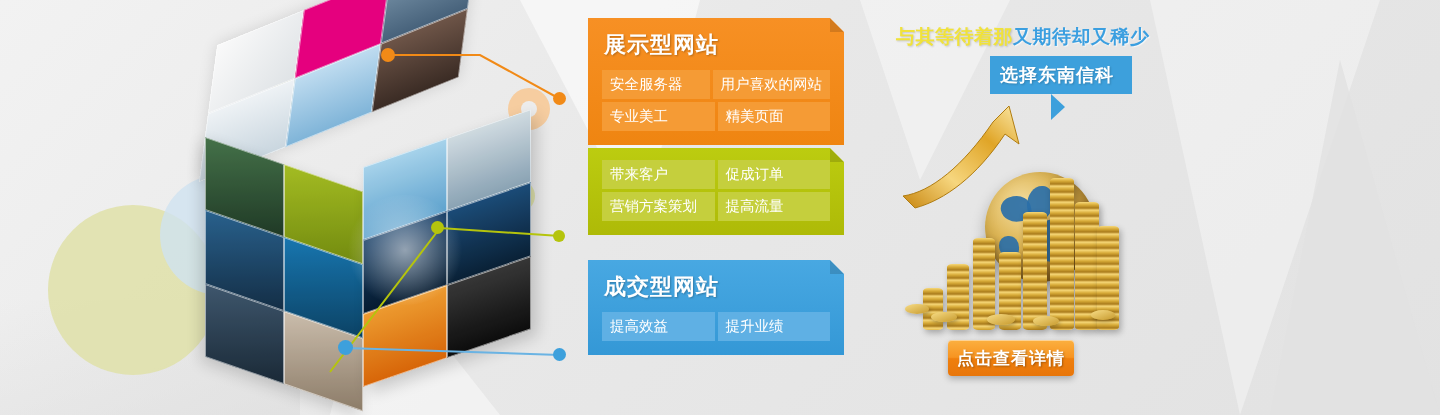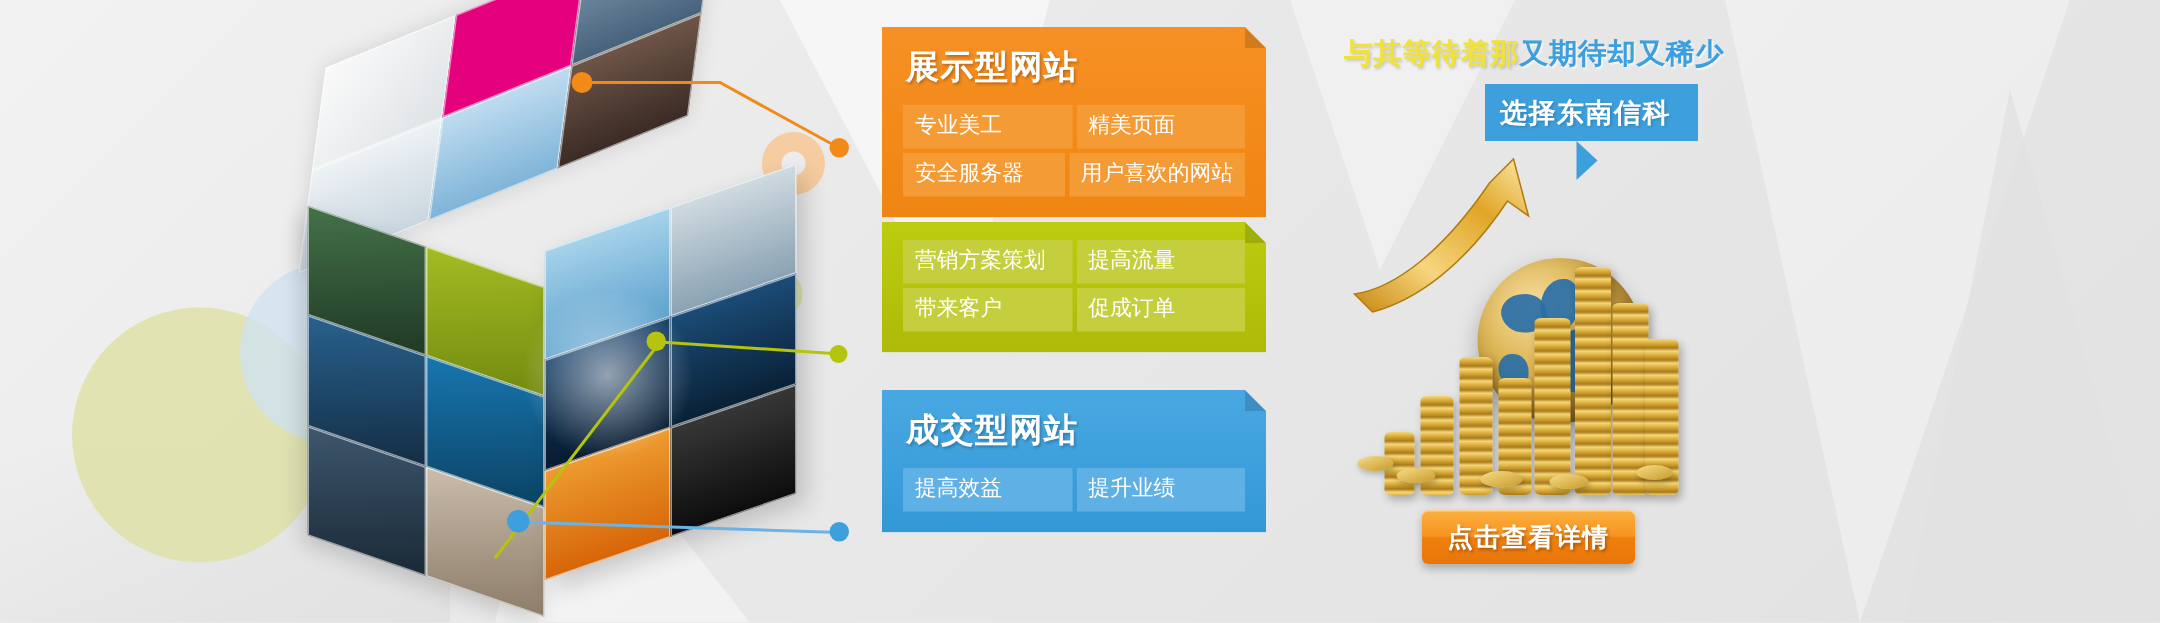--- a/index.html
+++ b/index.html
@@ -120,21 +120,21 @@
   .c3{left:52px;top:48px;width:34px;height:42px;border-radius:45% 55% 60% 40%;transform:rotate(8deg);}
   .c4{left:14px;top:64px;width:20px;height:22px;}
   .arrow-up{position:absolute;left:6px;top:0;width:150px;height:110px;}
   .stack{position:absolute;bottom:0;border-radius:5px/3px;
     background:repeating-linear-gradient(180deg,#f6d87a 0px,#d8ab38 3px,#a97b1c 6px,#f3d070 8px);
     box-shadow:2px 3px 6px rgba(0,0,0,.28);}
   .coin-floor{position:absolute;border-radius:50%;
     background:linear-gradient(160deg,#f7dc86,#c79a2d);box-shadow:1px 2px 4px rgba(0,0,0,.25);}
 
   
-  .cta{position:absolute;left:948px;top:340px;width:142px;height:36px;border:none;
+  .cta{position:absolute;left:948px;top:340px;width:126px;height:36px;border:none;
     border-radius:4px;color:#fff;font-size:17px;font-weight:bold;letter-spacing:1px;
     font-family:Liberation Serif, serif;cursor:pointer;
     background:linear-gradient(180deg,#fbb040 0%,#f79421 48%,#ef7f0d 52%,#e8760a 100%);
     box-shadow:0 3px 6px rgba(0,0,0,.25),inset 0 1px 0 rgba(255,255,255,.45);
     text-shadow:1px 1px 2px rgba(0,0,0,.3);}
 </style>
 </head>
 <body>
 
 <div class="banner">
@@ -193,41 +193,41 @@
   <div class="dot dot-olive2"></div>
   <div class="dot dot-blue"></div>
   <div class="dot dot-blue2"></div>
 
   <div class="panel panel-orange">
     <div class="fold"></div>
     <div class="arrow"></div>
     <h3>展示型网站</h3>
     <div class="rows">
       <div class="row">
+        <div class="cell">安全服务器</div>
+        <div class="cell">用户喜欢的网站</div>
+      </div>
+      <div class="row">
         <div class="cell">专业美工</div>
         <div class="cell">精美页面</div>
-      </div>
-      <div class="row">
-        <div class="cell">安全服务器</div>
-        <div class="cell">用户喜欢的网站</div>
       </div>
     </div>
   </div>
 
   <div class="panel panel-green">
     <div class="fold"></div>
     <div class="arrow"></div>
     <div class="rows">
       <div class="row">
+        <div class="cell">带来客户</div>
+        <div class="cell">促成订单</div>
+      </div>
+      <div class="row">
         <div class="cell">营销方案策划</div>
         <div class="cell">提高流量</div>
-      </div>
-      <div class="row">
-        <div class="cell">带来客户</div>
-        <div class="cell">促成订单</div>
       </div>
     </div>
   </div>
 
   <div class="panel panel-blue">
     <div class="fold"></div>
     <div class="arrow"></div>
     <h3>成交型网站</h3>
     <div class="rows">
       <div class="row">

